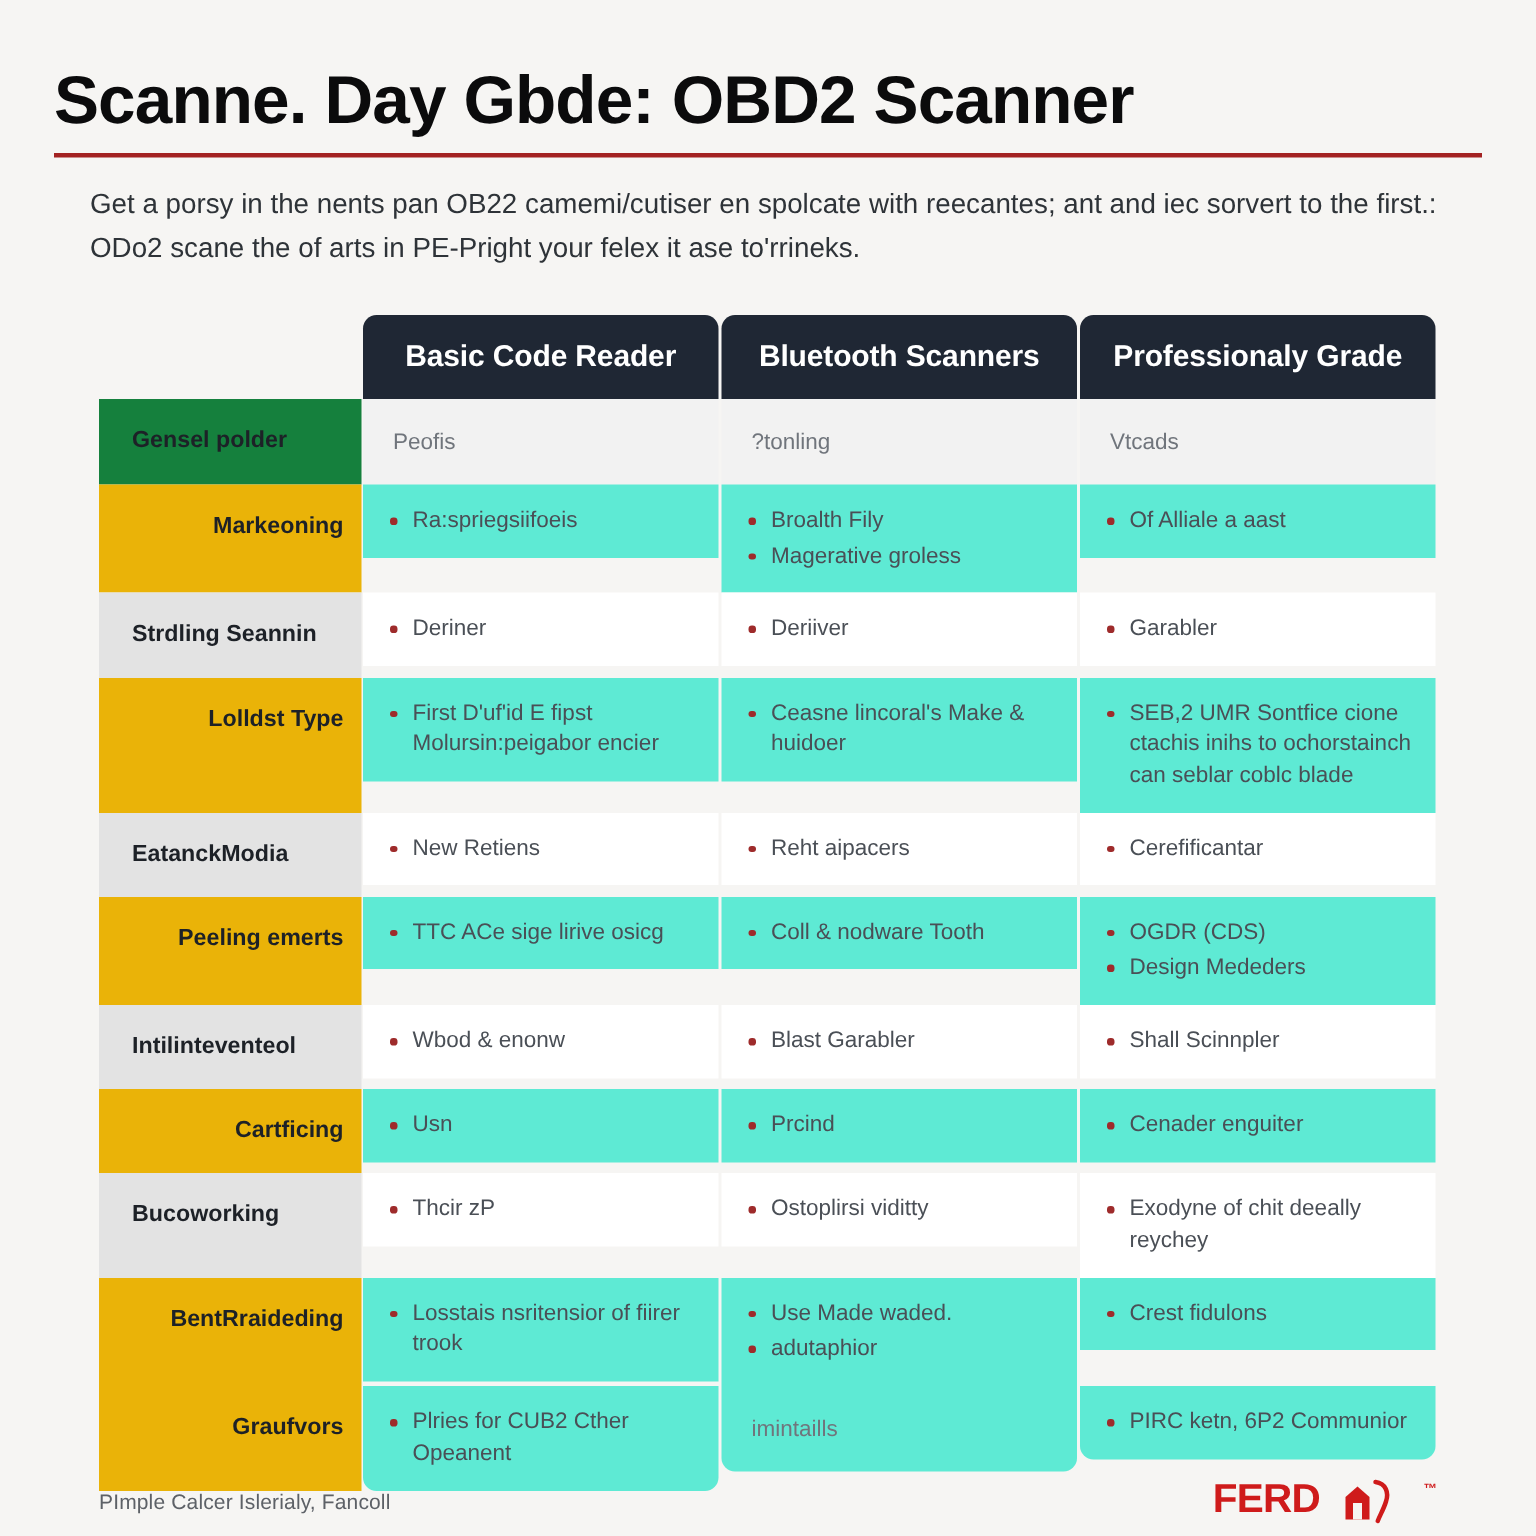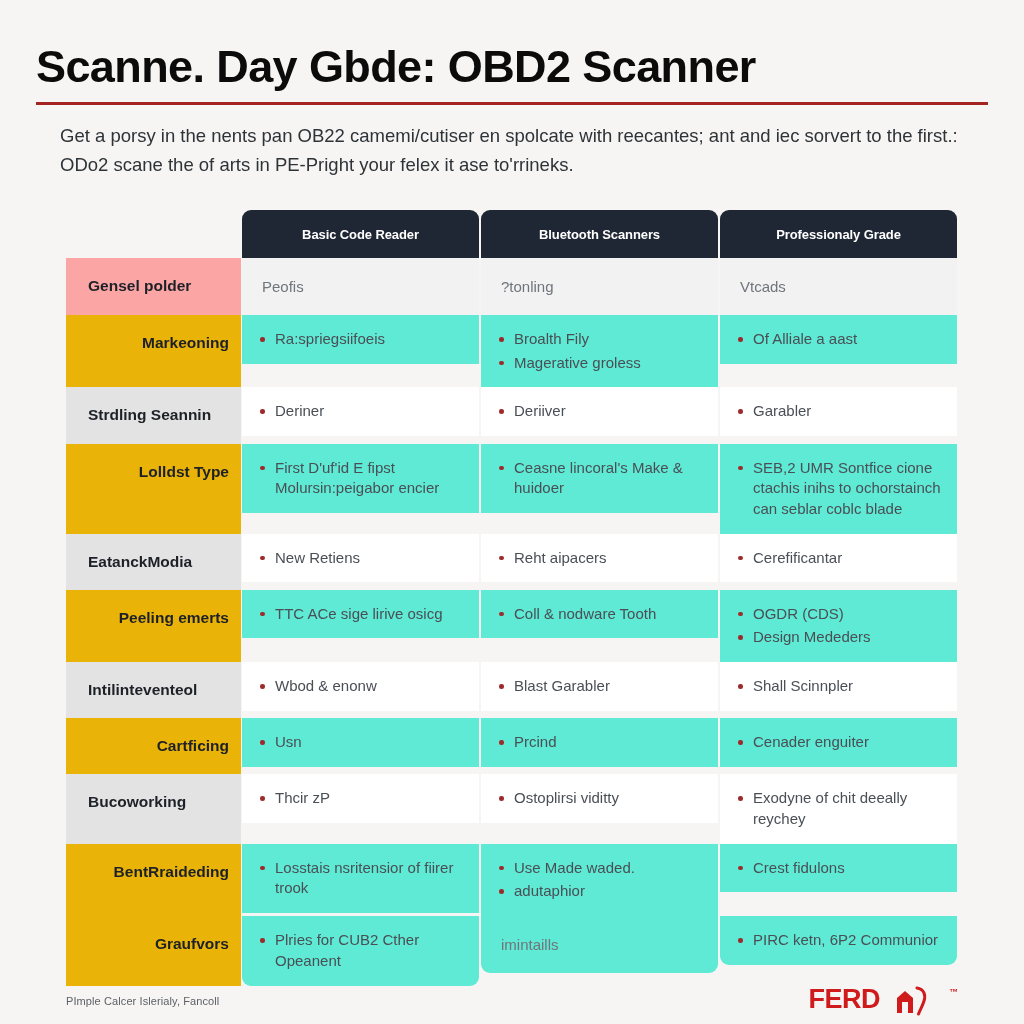--- a/index.html
+++ b/index.html
@@ -66,21 +66,21 @@
 
   thead th {
     padding: 0;
     vertical-align: bottom;
     background: transparent;
   }
   th.corner { background: transparent; }
   .hdr-pill {
     background: #1f2734;
     color: #ffffff;
-    font-size: 13px;
+    font-size: 20px;
     font-weight: bold;
     text-align: center;
     padding: 17px 6px 16px 6px;
     border-radius: 9px 9px 0 0;
     margin: 0 1px;
     letter-spacing: -0.1px;
   }
 
   tbody td {
     padding: 0;
@@ -100,21 +100,21 @@
   .data-cell {
     background: #ffffff;
     padding: 14px 16px 14px 16px;
     box-sizing: border-box;
     margin: 0 1px;
     line-height: 1.4;
   }
   tbody tr.alt .data-cell { background: #5eead4; }
 
   tbody tr:first-child .data-cell { background: #f2f2f2; }
-  tbody tr:first-child .lbl-cell  { background: #fca5a5; }
+  tbody tr:first-child .lbl-cell  { background: #15803d; }
 
   tbody tr:last-child .data-cell { border-radius: 0 0 9px 9px; }
 
   .plain-text {
     font-size: 15px;
     color: #70757c;
     padding: 4px 0 4px 4px;
   }
   ul.items {
     margin: 0;
@@ -145,21 +145,21 @@
   .footer {
     position: absolute;
     left: 66px;
     top: 986px;
     width: 892px;
     display: flex;
     align-items: center;
     justify-content: space-between;
   }
   .footer-note {
-    font-size: 11px;
+    font-size: 14px;
     color: #5d6167;
     letter-spacing: 0.1px;
   }
   .logo {
     display: flex;
     align-items: flex-start;
     gap: 18px;
   }
   .logo-word {
     font-size: 27px;

